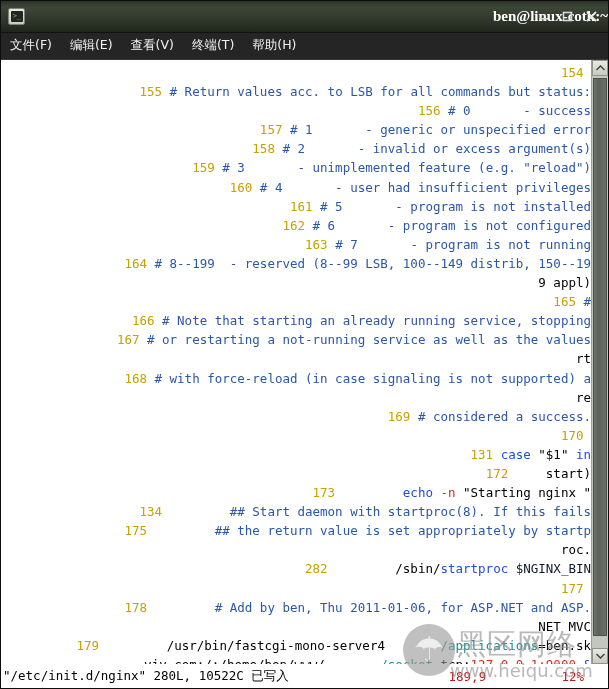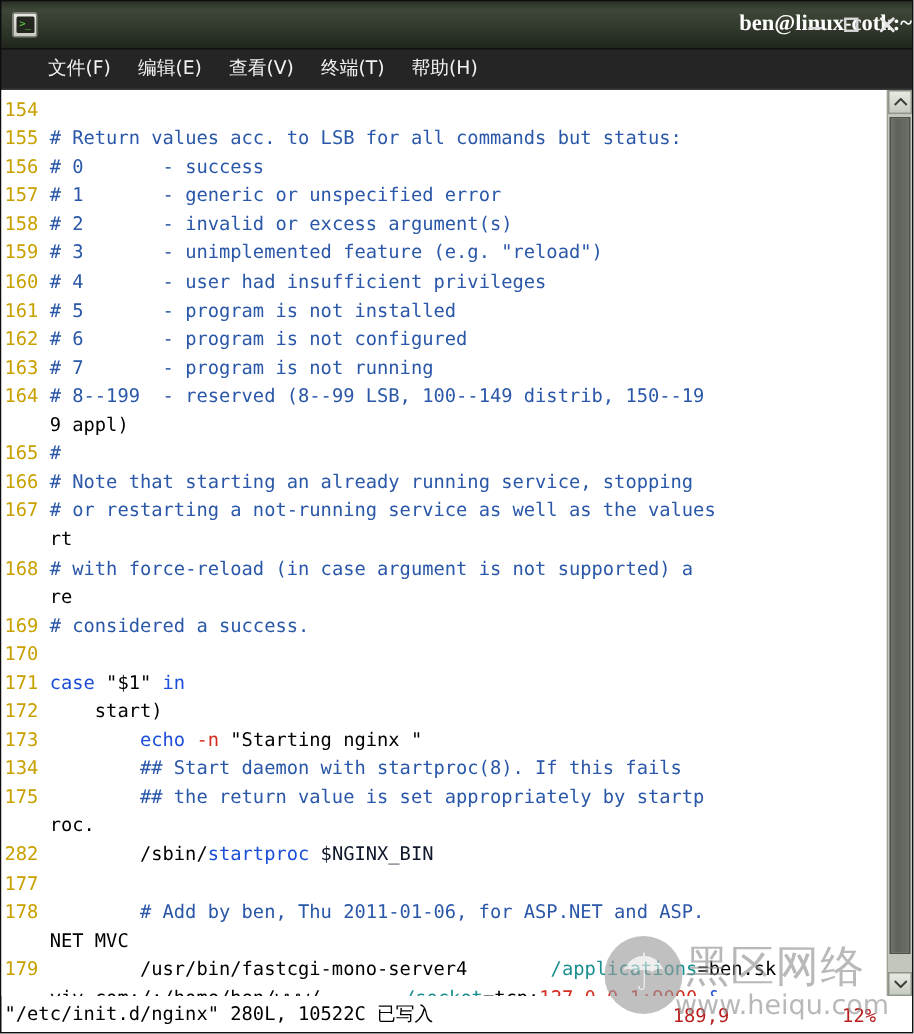--- a/index.html
+++ b/index.html
@@ -88,21 +88,21 @@
   }
   .winbtn svg { display: block; }
 
   
   #menubar {
     height: 26px;
     flex: 0 0 26px;
     background: #252525;
     display: flex;
     align-items: center;
-    padding-left: 23px;
+    padding-left: 1px;
     border-bottom: 1px solid #3a3a3a;
   }
   .menu-item {
     color: #f2f2f2;
     font-size: 12.5px;
     font-family: "DejaVu Sans", sans-serif;
     padding: 2px 8px 3px 8px;
     margin-right: 2px;
     cursor: default;
     white-space: nowrap;
@@ -116,20 +116,21 @@
     min-height: 0;
     position: relative;
   }
   #term {
     flex: 1 1 auto;
     background: #ffffff;
     padding: 3px 0 0 2px;
     overflow: hidden;
     position: relative;
     min-width: 0;
+    text-align: right;
   }
   pre#screen {
     margin: 0;
     font-family: "DejaVu Sans Mono", monospace;
     font-size: 12.5px;
     line-height: 19.1px;
     color: #000000;
     white-space: pre;
     letter-spacing: 0px;
   }
@@ -298,25 +299,25 @@
 <span class="ln">160</span> <span class="cmt"># 4       - user had insufficient privileges</span>
 <span class="ln">161</span> <span class="cmt"># 5       - program is not installed</span>
 <span class="ln">162</span> <span class="cmt"># 6       - program is not configured</span>
 <span class="ln">163</span> <span class="cmt"># 7       - program is not running</span>
 <span class="ln">164</span> <span class="cmt"># 8--199  - reserved (8--99 LSB, 100--149 distrib, 150--19</span>
     9 appl)
 <span class="ln">165</span> <span class="cmt">#</span>
 <span class="ln">166</span> <span class="cmt"># Note that starting an already running service, stopping</span>
 <span class="ln">167</span> <span class="cmt"># or restarting a not-running service as well as the values</span>
     rt
-<span class="ln">168</span> <span class="cmt"># with force-reload (in case argument is not supported) a</span>
+<span class="ln">168</span> <span class="cmt"># with force-reload (in case signaling is not supported) a</span>
     re
 <span class="ln">169</span> <span class="cmt"># considered a success.</span>
 <span class="ln">170</span> 
-<span class="ln">171</span> <span class="kw">case</span> "$1" <span class="kw">in</span>
+<span class="ln">131</span> <span class="kw">case</span> "$1" <span class="kw">in</span>
 <span class="ln">172</span>     start)
 <span class="ln">173</span>         <span class="kw">echo</span> <span class="str">-n</span> "Starting nginx "
 <span class="ln">134</span>         <span class="cmt">## Start daemon with startproc(8). If this fails</span>
 <span class="ln">175</span>         <span class="cmt">## the return value is set appropriately by startp</span>
     roc.
 <span class="ln">282</span>         /sbin/<span class="kw">startproc</span> <span class="var">$NGINX_BIN</span>
 <span class="ln">177</span> 
 <span class="ln">178</span>         <span class="cmt"># Add by ben, Thu 2011-01-06, for ASP.NET and ASP.</span>
     NET MVC
 <span class="ln">179</span>         /usr/bin/fastcgi-mono-server4 <span class="teal">/applications</span>=ben.sk

